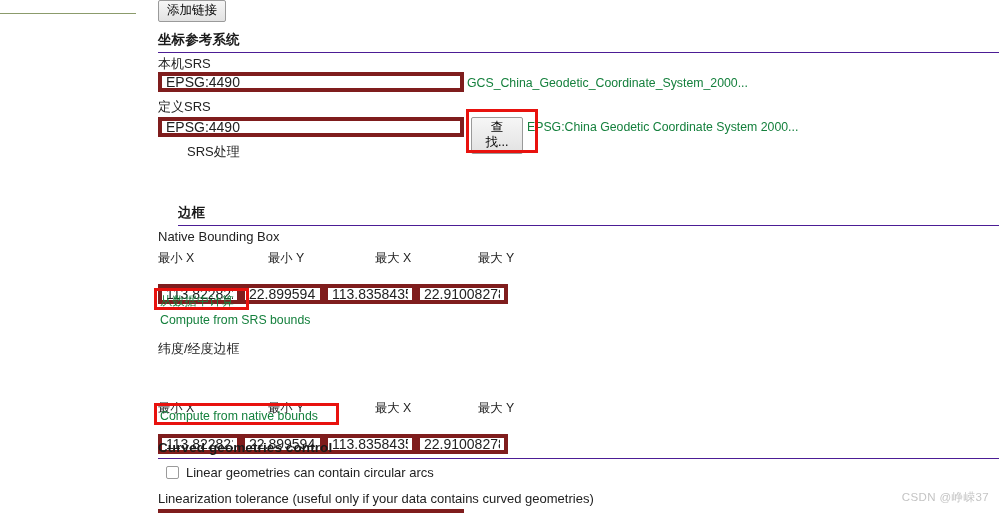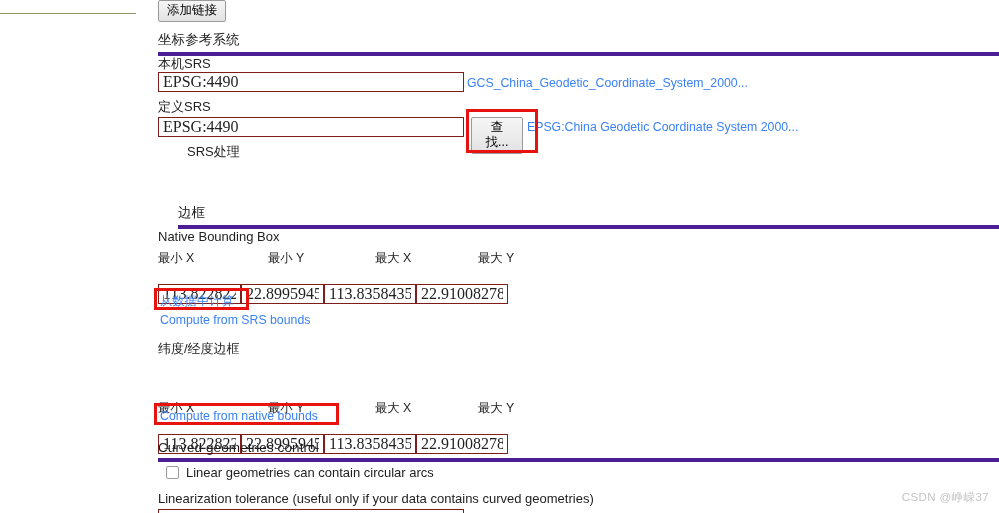--- a/index.html
+++ b/index.html
@@ -54,53 +54,53 @@
 
   .add-link-btn {
     position: absolute;
     left: 0px;
     top: 0px;
   }
 
   
   .section-head {
     font-size: 13.5px;
-    font-weight: normal;
+    font-weight: bold;
     color: #1b1b1b;
     padding-bottom: 3px;
-    border-bottom: 4px solid #4c1d95;
+    border-bottom: 1px solid #4c1d95;
     margin: 0;
     letter-spacing: 0.1px;
   }
 
   .field-label {
     font-size: 13px;
     color: #222;
     line-height: 15px;
   }
 
   .text-input {
-    font-family: Liberation Serif, serif;
-    font-size: 16px;
+    font-family: Liberation Sans, sans-serif;
+    font-size: 14px;
     color: #222;
-    border: 1px solid #7f1d1d;
+    border: 4px solid #7f1d1d;
     background: #ffffff;
     padding: 2px 4px;
     height: 20px;
     outline: none;
   }
 
   select.text-input {
     height: 21px;
     padding: 1px 3px;
     background: #ffffff;
   }
 
   .link {
-    color: #3b82f6;
+    color: #15803d;
     font-size: 12.3px;
     text-decoration: none;
     cursor: pointer;
     white-space: nowrap;
   }
 
   
   .redbox {
     position: absolute;
     border: 3px solid #e8120e;

